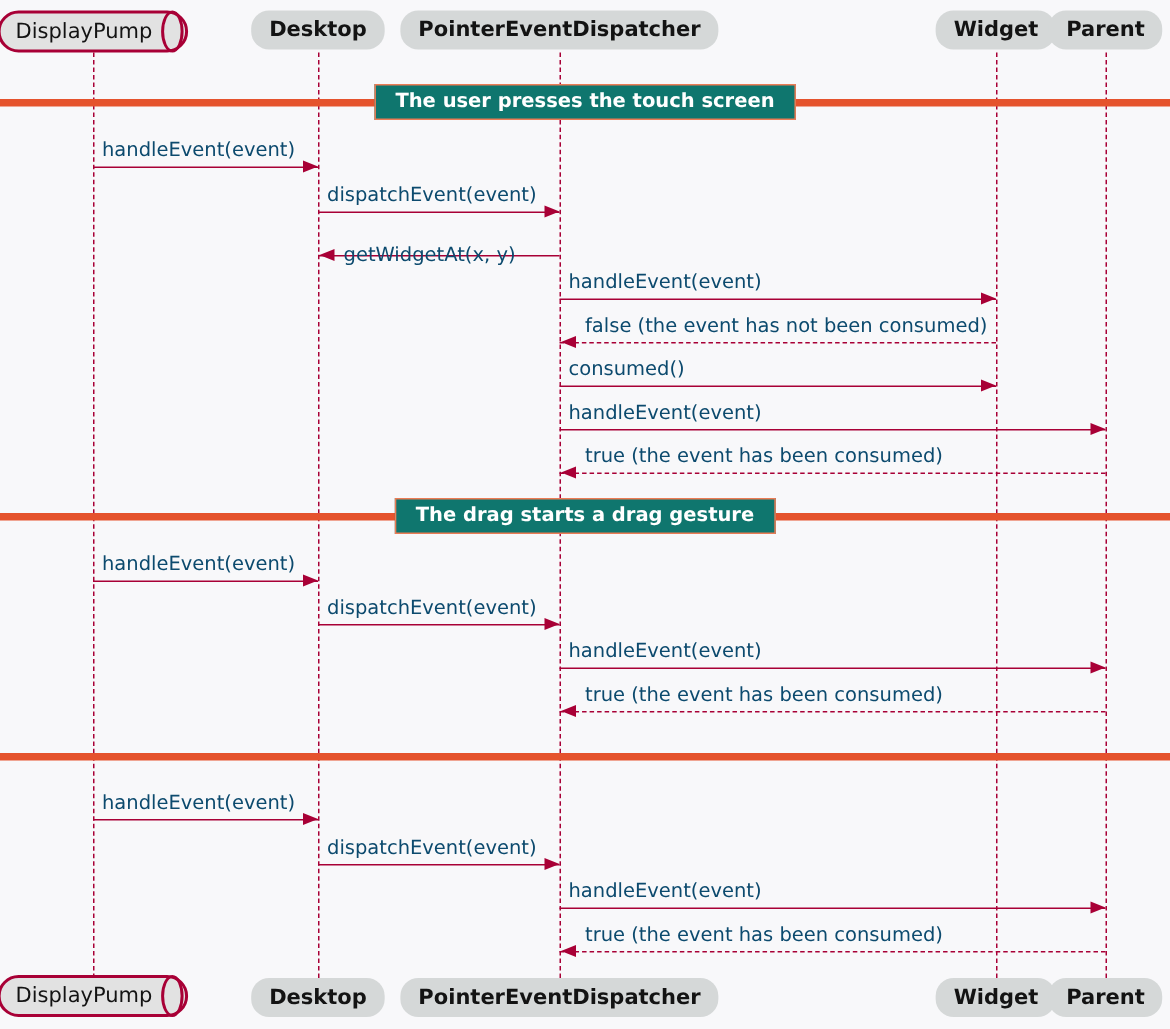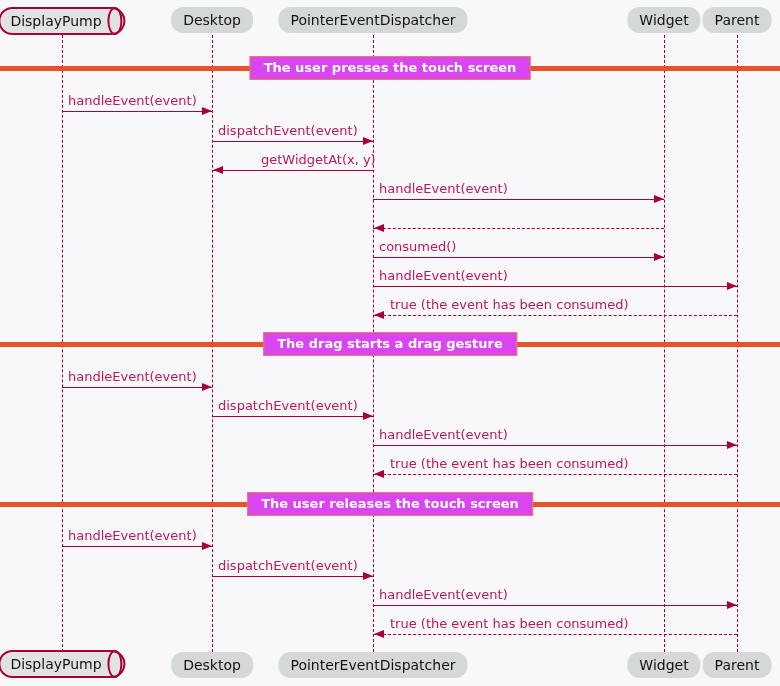--- a/index.html
+++ b/index.html
@@ -23,20 +23,21 @@
     position: absolute;
     transform: translateX(-50%);
     background: #D5D8D8;
     border-radius: 12px;
     height: 18px;
     line-height: 18px;
     padding: 4px 12px;
     font-size: 14px;
     color: #131313;
     white-space: nowrap;
+    font-weight: bold;
   }
   .queue {
     position: absolute;
     transform: translateX(-50%);
     background: #E2E2E2;
     border: 2px solid #A80036;
     border-radius: 14px;
     height: 24px;
     line-height: 24px;
     padding: 0 22px 0 10px;
@@ -66,37 +67,37 @@
     width: 0;
     height: 0;
     border-top: 4px solid transparent;
     border-bottom: 4px solid transparent;
   }
   .arrow.right { border-left: 10px solid #A80036; }
   .arrow.left  { border-right: 10px solid #A80036; }
   .msg-label {
     position: absolute;
     font-size: 13px;
-    color: #be185d;
+    color: #0c4a6e;
     white-space: nowrap;
     height: 15px;
     line-height: 15px;
   }
   .divider-line {
     position: absolute;
     left: 0;
     width: 780px;
     height: 5px;
     background: #E5532D;
   }
   .divider-box {
     position: absolute;
     left: 50%;
     transform: translateX(-50%);
-    background: #d946ef;
+    background: #0f766e;
     border: 1px solid #EC7C55;
     color: #FFFFFF;
     font-weight: bold;
     font-size: 13px;
     line-height: 16px;
     padding: 3px 13px;
     white-space: nowrap;
   }
 </style>
 </head>
@@ -106,45 +107,45 @@
     <div class="lifeline" style="left: 62px; top: 35px; height: 617px;"></div>
     <div class="lifeline" style="left: 212px; top: 35px; height: 617px;"></div>
     <div class="lifeline" style="left: 373px; top: 35px; height: 617px;"></div>
     <div class="lifeline" style="left: 664px; top: 35px; height: 617px;"></div>
     <div class="lifeline" style="left: 737px; top: 35px; height: 617px;"></div>
     <div class="divider-line" style="top: 66px;"></div>
     <div class="divider-box" style="top: 56px;">The user presses the touch screen</div>
     <div class="divider-line" style="top: 342px;"></div>
     <div class="divider-box" style="top: 332px;">The drag starts a drag gesture</div>
     <div class="divider-line" style="top: 502px;"></div>
-    <div class="divider-box" style="top: 492px;">The user releases the touch screen</div>
     <div class="queue" style="left: 62px; top: 7px;">DisplayPump<div class="qellipse"></div></div>
     <div class="pbox" style="left: 212px; top: 7px;">Desktop</div>
     <div class="pbox" style="left: 373px; top: 7px;">PointerEventDispatcher</div>
     <div class="pbox" style="left: 664px; top: 7px;">Widget</div>
     <div class="pbox" style="left: 737px; top: 7px;">Parent</div>
     <div class="queue" style="left: 62px; top: 650px;">DisplayPump<div class="qellipse"></div></div>
     <div class="pbox" style="left: 212px; top: 652px;">Desktop</div>
     <div class="pbox" style="left: 373px; top: 652px;">PointerEventDispatcher</div>
     <div class="pbox" style="left: 664px; top: 652px;">Widget</div>
     <div class="pbox" style="left: 737px; top: 652px;">Parent</div>
     <div class="msg-line" style="left: 62px; width: 150px; top: 111px;"></div>
     <div class="arrow right" style="top: 107px; left: 202px;"></div>
     <div class="msg-label" style="top: 93px; left: 68px;">handleEvent(event)</div>
     <div class="msg-line" style="left: 212px; width: 161px; top: 141px;"></div>
     <div class="arrow right" style="top: 137px; left: 363px;"></div>
     <div class="msg-label" style="top: 123px; left: 218px;">dispatchEvent(event)</div>
     <div class="msg-line" style="left: 212px; width: 161px; top: 170px;"></div>
     <div class="arrow left" style="top: 166px; left: 213px;"></div>
-    <div class="msg-label" style="top: 152px; left: 229px; margin-left: 32px;">getWidgetAt(x, y)</div>
+    <div class="msg-label" style="top: 163px; left: 229px;">getWidgetAt(x, y)</div>
     <div class="msg-line" style="left: 373px; width: 291px; top: 199px;"></div>
     <div class="arrow right" style="top: 195px; left: 654px;"></div>
     <div class="msg-label" style="top: 181px; left: 379px;">handleEvent(event)</div>
     <div class="msg-line return" style="left: 373px; width: 291px; top: 228px;"></div>
     <div class="arrow left" style="top: 224px; left: 374px;"></div>
+    <div class="msg-label" style="top: 210px; left: 390px;">false (the event has not been consumed)</div>
     <div class="msg-line" style="left: 373px; width: 291px; top: 257px;"></div>
     <div class="arrow right" style="top: 253px; left: 654px;"></div>
     <div class="msg-label" style="top: 239px; left: 379px;">consumed()</div>
     <div class="msg-line" style="left: 373px; width: 364px; top: 286px;"></div>
     <div class="arrow right" style="top: 282px; left: 727px;"></div>
     <div class="msg-label" style="top: 268px; left: 379px;">handleEvent(event)</div>
     <div class="msg-line return" style="left: 373px; width: 364px; top: 315px;"></div>
     <div class="arrow left" style="top: 311px; left: 374px;"></div>
     <div class="msg-label" style="top: 297px; left: 390px;">true (the event has been consumed)</div>
     <div class="msg-line" style="left: 62px; width: 150px; top: 387px;"></div>

